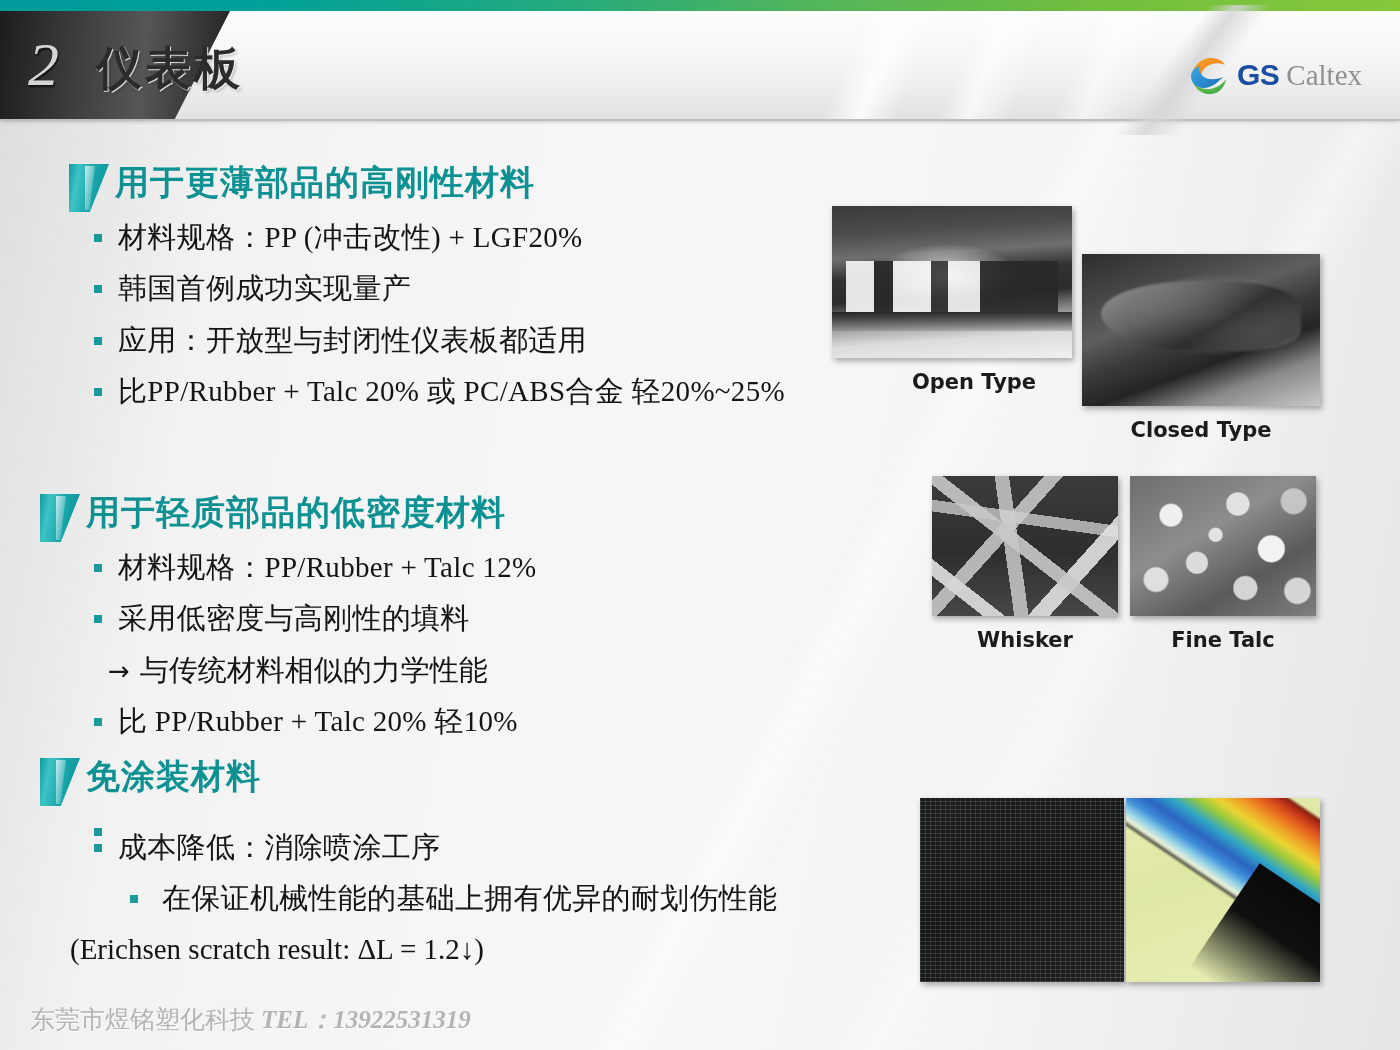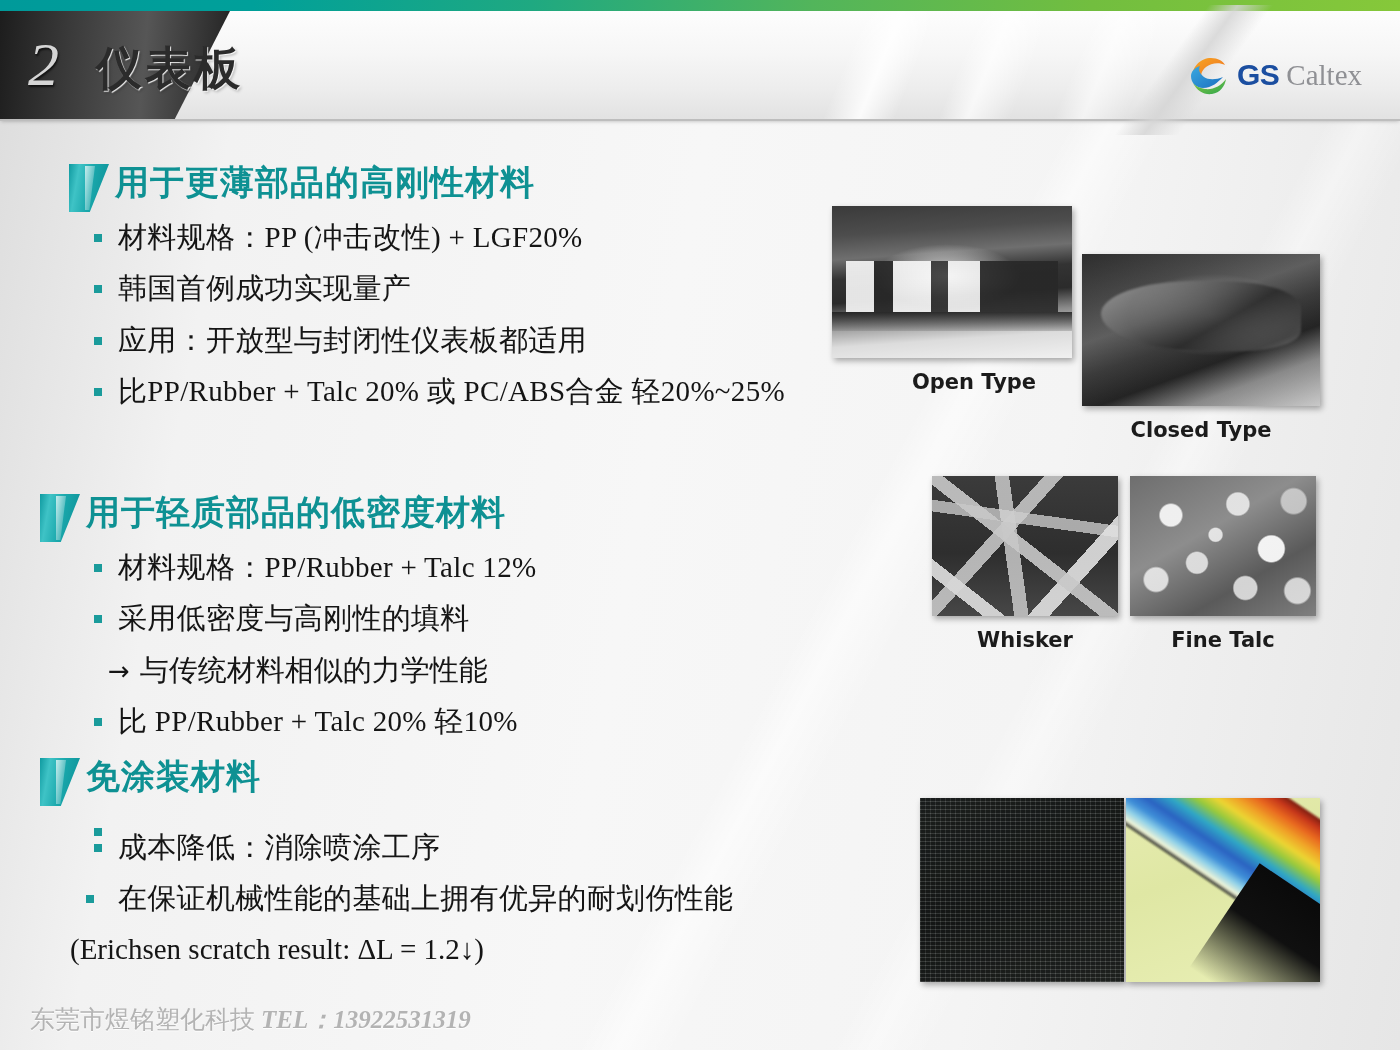--- a/index.html
+++ b/index.html
@@ -322,21 +322,21 @@
       <div class="sec-title">免涂装材料</div>
     </div>
     <div class="bullets">
       <div class="bul">
         <span class="sq"></span>
       </div>
       <div class="bul">
         <span class="sq"></span>
         <span>成本降低：消除喷涂工序</span>
       </div>
-      <div class="bul" style="">
+      <div class="bul" style="margin-left:44px;">
         <span class="sq" style="left:86px;"></span>
         <span>在保证机械性能的基础上拥有优异的耐划伤性能</span>
       </div>
       <div class="cont" style="padding-left:70px;">(Erichsen scratch result: ΔL = 1.2↓)</div>
     </div>
   </div>
 
   <div class="fig" style="left:920px;top:798px;width:204px;">
     <div class="frame" style="width:204px;height:184px;">
       <div class="ph-grain"></div>

